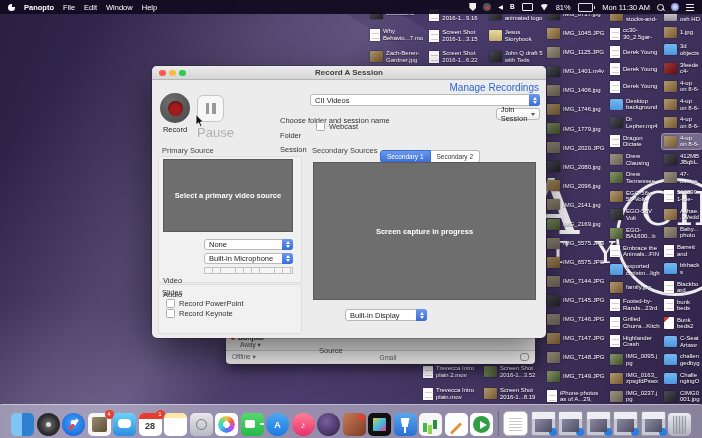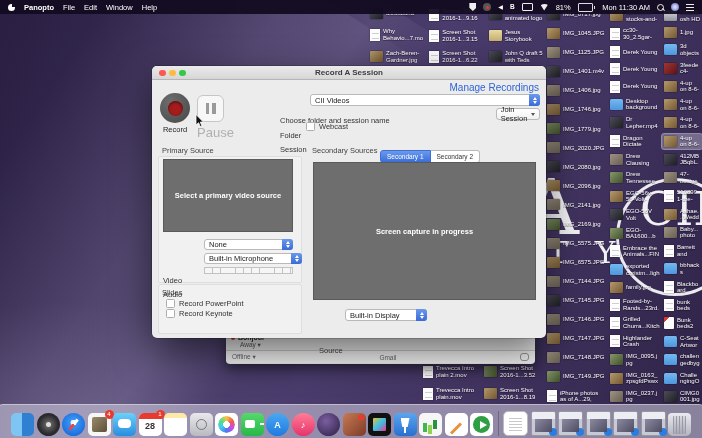--- a/index.html
+++ b/index.html
@@ -600,41 +600,41 @@
           <i class="dn"></i>
         </span>
     </div>
 
     <div class="dlg-label" style="left:128px;top:45px;">Session</div>
     <div class="mac-btn" style="left:344px;top:42px;width:44px;">
       <span>Join Session</span>
         <span class="dn"></span>
     </div>
 
-    <div class="chk" style="left:114px;top:56px;padding-left:40px;">
+    <div class="chk" style="left:124px;top:56px;padding-left:40px;">
       <span class="box"></span>
       <span>Webcast</span>
     </div>
 
     <div class="dlg-sec" style="left:10px;top:80px;">Primary Source</div>
     <div class="panel" style="left:6px;top:90px;width:142px;height:125px;"></div>
     <div class="panel" style="left:6px;top:218px;width:142px;height:48px;"></div>
     <div class="preview" style="left:11px;top:93px;width:130px;height:73px;">
       <span>Select a primary video source</span>
     </div>
     <div class="dlg-label" style="left:11px;top:176px;">Video</div>
     <div class="mac-select" style="left:52px;top:173px;width:89px;height:11px;">
       <span>None</span>
       <span class="stepper">
           <i class="up"></i>
           <i class="dn"></i>
         </span>
     </div>
     <div class="dlg-label" style="left:11px;top:190px;">Audio</div>
-    <div class="mac-select" style="left:52px;top:187px;width:98px;height:11px;">
+    <div class="mac-select" style="left:52px;top:187px;width:89px;height:11px;">
       <span>Built-in Microphone</span>
       <span class="stepper">
           <i class="up"></i>
           <i class="dn"></i>
         </span>
     </div>
     <div class="meter" style="left:52px;top:201px;width:89px;"></div>
 
     <div class="dlg-sec" style="left:10px;top:222px;">Slides</div>
     <div class="chk" style="left:14px;top:233px;">

